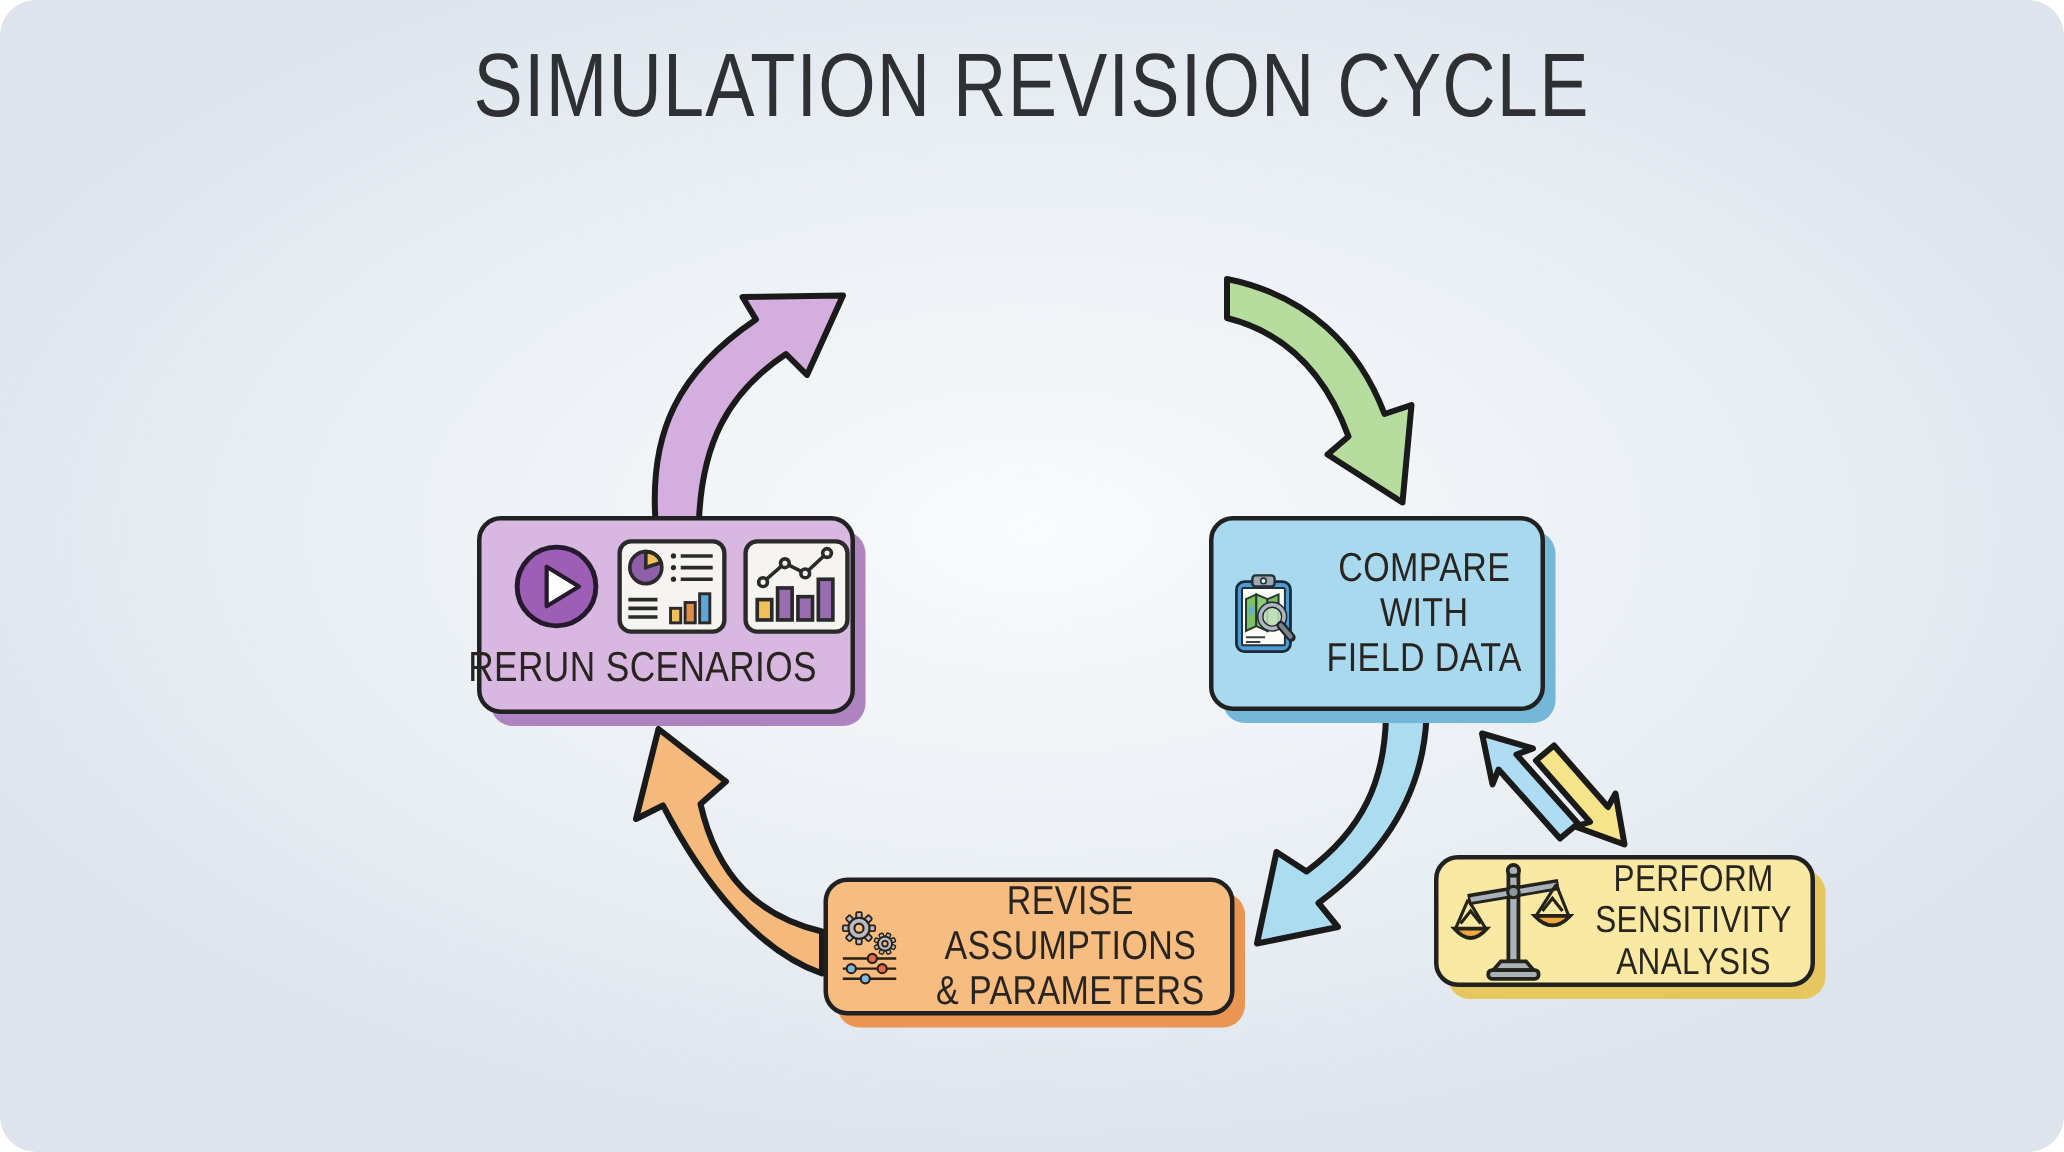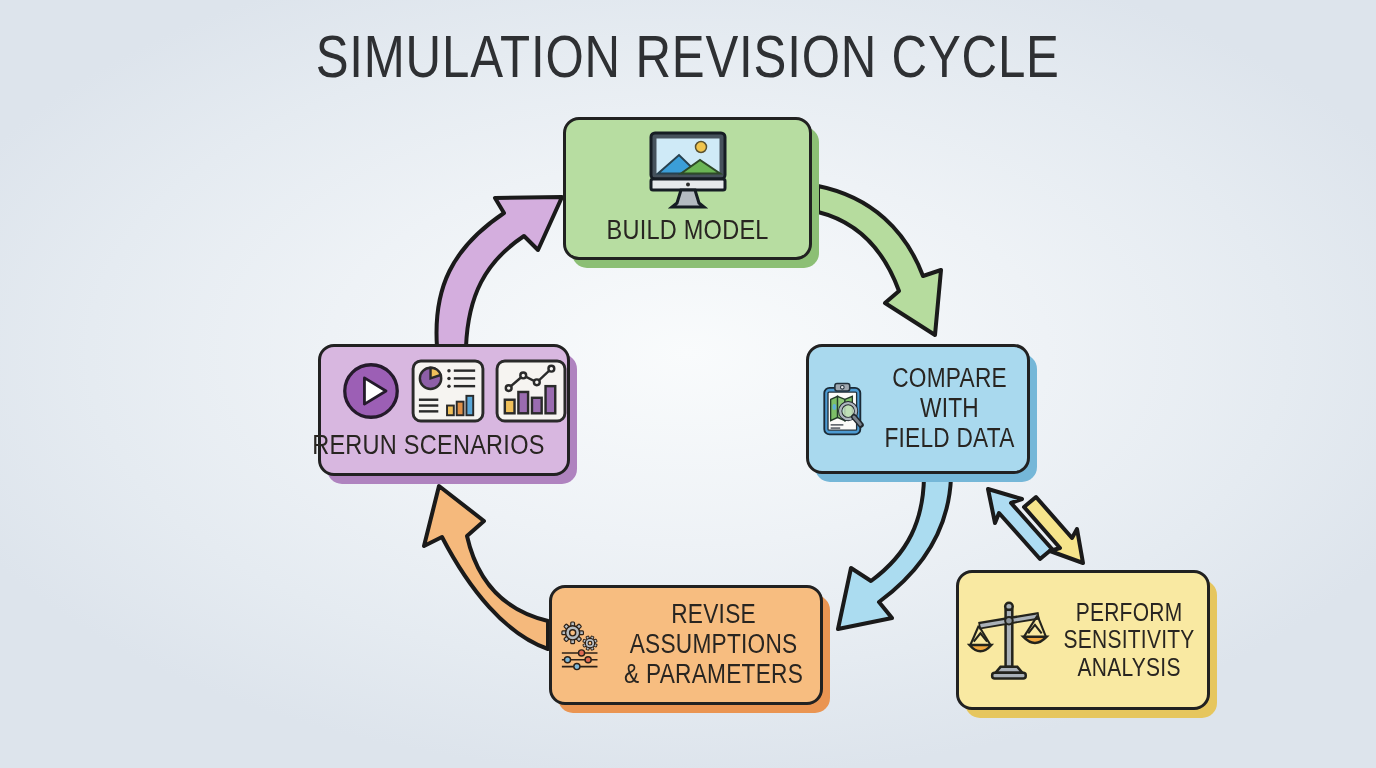--- a/index.html
+++ b/index.html
@@ -1,41 +1,42 @@
 <!DOCTYPE html>
 <html><head>
 <meta charset="utf-8">
 <style>
   html,body{margin:0;padding:0;}
   body{font-family:"Liberation Sans",sans-serif;}
   #canvas{
     position:relative;width:1376px;height:768px;overflow:hidden;
     background:radial-gradient(ellipse 58% 55% at 50% 46%, #f9fbfc 0%, #eef2f6 45%, #e5ebf1 75%, #dde4ec 100%);
+    border-radius:24px;
   }
   #title{
     position:absolute;left:0;right:0;top:22px;margin:0;
     text-align:center;font-weight:400;font-size:60px;color:#2e3033;letter-spacing:1px;
   }
   #title span{display:inline-block;transform:scaleX(.82);}
   #arrows{position:absolute;left:0;top:0;z-index:1;}
   .node{
     position:absolute;z-index:2;border:3px solid #212121;border-radius:16px;
     display:flex;align-items:center;justify-content:center;box-sizing:border-box;
   }
   .node.col{flex-direction:column;}
   .label{
     color:#282521;transform:scaleX(.84);white-space:nowrap;text-align:center;
     font-size:27px;line-height:1.1;letter-spacing:.3px;
   }
   .label span{display:block;}
   .icons-row{display:flex;align-items:center;gap:10px;}
   #node-build{left:563px;top:117px;width:249px;height:143px;background:#b7dda1;box-shadow:8px 9px 0 -1px #8cbf75;}
   #node-compare{left:806px;top:344px;width:224px;height:130px;background:#a9d9ee;box-shadow:8px 9px 0 -1px #75b7d8;padding-left:10px;}
-  #node-sensitivity{left:956px;top:570px;width:254px;height:140px;background:#f9e9a2;box-shadow:8px 9px 0 -1px #e6c65e;padding-left:8px;}
-  #node-revise{left:549px;top:585px;width:274px;height:120px;background:#f7bd80;box-shadow:8px 9px 0 -1px #ea9552;padding-left:8px;}
+  #node-sensitivity{left:956px;top:570px;width:254px;height:88px;background:#f9e9a2;box-shadow:8px 9px 0 -1px #e6c65e;padding-left:8px;}
+  #node-revise{left:549px;top:585px;width:274px;height:92px;background:#f7bd80;box-shadow:8px 9px 0 -1px #ea9552;padding-left:8px;}
   #node-rerun{left:318px;top:344px;width:252px;height:132px;background:#d8b7e0;box-shadow:8px 9px 0 -1px #af83bf;align-items:flex-end;}
   #node-build .label{font-size:28px;margin-top:4px;}
   #node-rerun .label{font-size:28px;margin-top:7px;}
   #node-sensitivity .label{font-size:25px;}
   #node-compare .label{flex:1;}
   #node-sensitivity .label{flex:1;}
   #node-revise .label{flex:1;}
 </style>
 </head>
 <body>
@@ -48,33 +49,20 @@
     <g stroke="#1a1a1a" stroke-width="4" stroke-linejoin="round">
       <path fill="#d4aede" d="M 437 347 C 433 288 452 248 504 213 L 495 198 L 562 197 L 538 250 L 524 236 C 485 262 468 296 466 347 Z"></path>
       <path fill="#b6dc9e" d="M 818 186 C 872 197 906 231 923 276 L 941 270 L 935 335 L 885 303 L 899 291 C 884 250 858 222 818 212 Z"></path>
       <path fill="#abdcf0" d="M 924 478 C 923 520 909 553 871 581 L 851 568 L 838 629 L 892 618 L 879 602 C 928 566 949 523 951 478 Z"></path>
       <path fill="#f5b97c" d="M 548 621 C 506 611 478 585 467 536 L 484 521 L 439 486 L 424 546 L 442 537 C 469 589 505 634 548 649 Z"></path>
       <path fill="#aedcf2" d="M 1052 549 L 1011 503 L 1022 499 L 988 489 L 995 523 L 999 513 L 1040 559 Z"></path>
       <path fill="#f6e48b" d="M 1024 507 L 1060 548 L 1050 551 L 1083 563 L 1077 529 L 1072 538 L 1036 497 Z"></path>
     </g>
   </svg>
 
-  <div id="node-build" class="node col">
-    <svg width="104" height="80" viewBox="0 0 100 80">
-      <rect x="13" y="2" width="74" height="46" rx="4" fill="#46525c" stroke="#161d24" stroke-width="3"></rect>
-      <rect x="18.5" y="7.5" width="63" height="35" fill="#cfeaf7"></rect>
-      <circle cx="63" cy="16" r="5.5" fill="#f1c54d" stroke="#5a5230" stroke-width="1.5"></circle>
-      <polygon points="20,42.5 41,24 60,42.5" fill="#3b9ed8" stroke="#27414f" stroke-width="2"></polygon>
-      <polygon points="43,42.5 62,29 82,42.5" fill="#6ab554" stroke="#2e4a28" stroke-width="2"></polygon>
-      <rect x="13" y="48" width="74" height="11" rx="2" fill="#e6e9ec" stroke="#161d24" stroke-width="3"></rect>
-      <circle cx="50" cy="53.5" r="2" fill="#2a2a2a"></circle>
-      <polygon points="43,59 57,59 61,72 66,76 34,76 39,72" fill="#b4bbc2" stroke="#161d24" stroke-width="3"></polygon>
-    </svg>
-    <div class="label">BUILD MODEL</div>
-  </div>
 
   <div id="node-compare" class="node">
     <svg width="96" height="108" viewBox="0 0 100 112">
       <rect x="10" y="16" width="68" height="88" rx="10" fill="#4c9bd3" stroke="#1b2a35" stroke-width="3.5"></rect>
       <rect x="17" y="24" width="54" height="72" rx="2" fill="#fcfcf9" stroke="#22303a" stroke-width="2.5"></rect>
       <rect x="30" y="8" width="28" height="14" rx="4" fill="#9fa8b0" stroke="#22303a" stroke-width="3"></rect>
       <circle cx="44" cy="15" r="3.5" fill="#e8eaec" stroke="#22303a" stroke-width="2"></circle>
       <polygon points="22,38 35,32 35,72 22,78" fill="#7dbf68" stroke="#243b2a" stroke-width="2.5"></polygon>
       <polygon points="35,32 49,38 49,78 35,72" fill="#8fca79" stroke="#243b2a" stroke-width="2.5"></polygon>
       <polygon points="49,38 63,32 63,72 49,78" fill="#7dbf68" stroke="#243b2a" stroke-width="2.5"></polygon>

